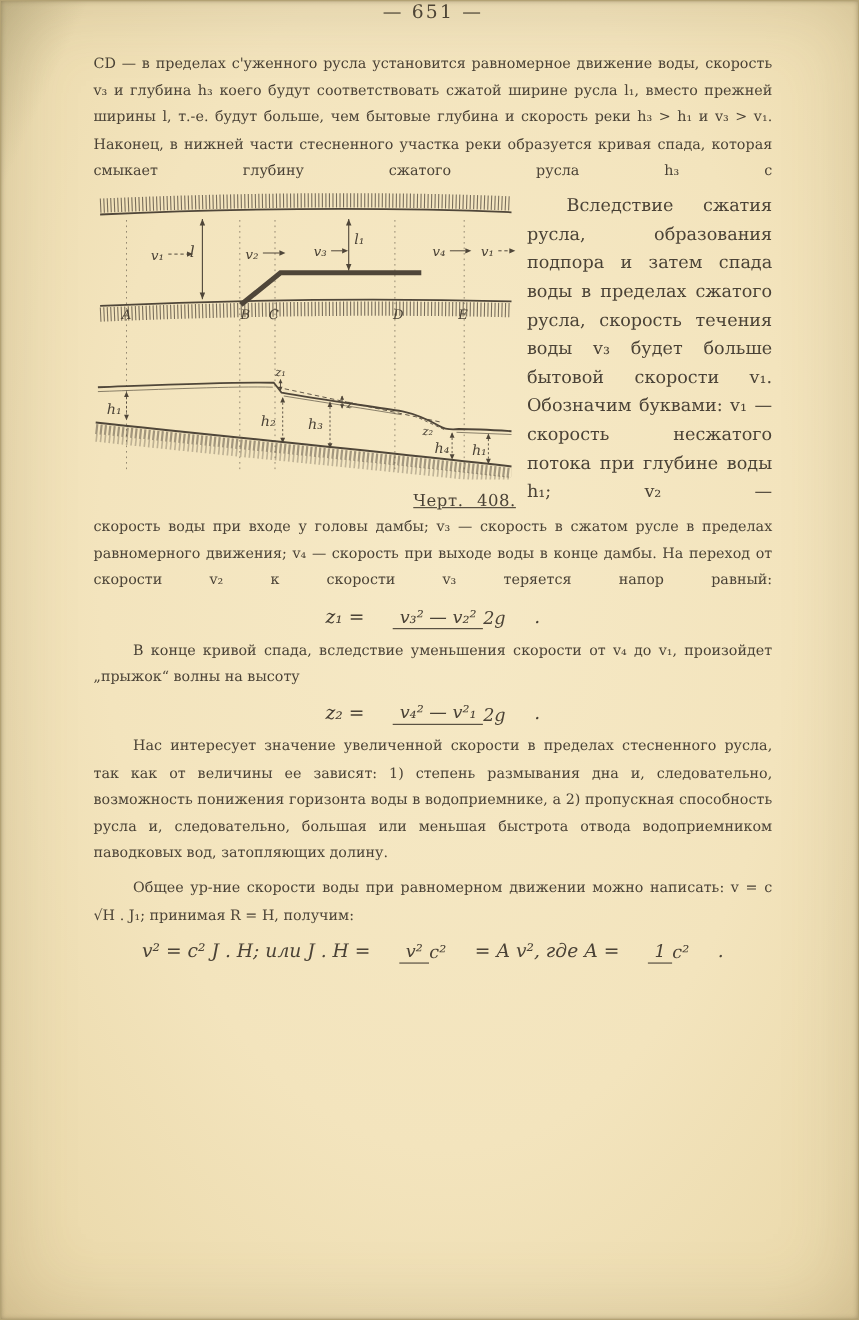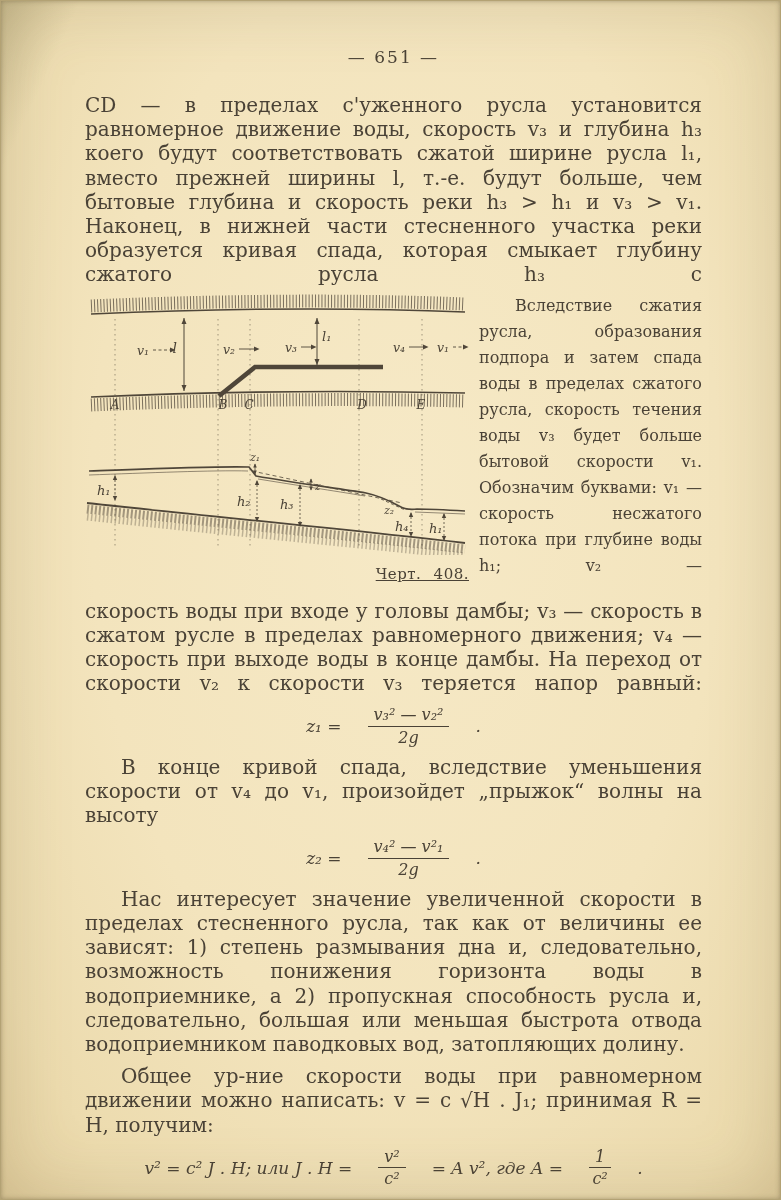--- a/index.html
+++ b/index.html
@@ -21,28 +21,27 @@
   }
   .vignette{
     position:absolute;inset:0;pointer-events:none;
     box-shadow:inset 0 0 70px rgba(120,98,58,.22), inset 0 0 5px rgba(96,84,52,.45);
   }
   .content{
     position:relative;
     padding:0 78px 0 84px;
   }
   .page-number{
-    margin-top:46px;
     text-align:center;
     font-size:17px;
     letter-spacing:2px;
   }
   p.para{
     margin:0;
-    font-size:20px;
+    font-size:13px;
     line-height:24.2px;
     text-align:justify;
   }
   p.para.first{margin-top:26px;}
   .indent{text-indent:36px;}
   .jlast{text-align-last:justify;}
   .fig-row{
     display:flex;
     align-items:flex-start;
     gap:10px;
@@ -72,21 +71,21 @@
     font-style:italic;
     word-spacing:4px;
   }
   .formula{
     display:flex;justify-content:center;align-items:center;
     gap:26px;
     font-size:17px;font-style:italic;
     margin:10px 0 8px 0;
   }
   .frac{
-    display:inline-flex;flex-direction:column;align-items:center;
+    display:inline-flex;flex-direction:row;align-items:center;
     font-size:16px;line-height:1.2;
   }
   .frac .num{border-bottom:1.2px solid #4a4236;padding:0 6px 1px 6px;}
   .frac .den{padding-top:1px;}
   svg text{
     font-family:"DejaVu Serif","Liberation Serif",serif;
     font-style:italic;
     fill:#4a4236;
   }
   svg .ink{stroke:#4f4639;fill:none;}
@@ -207,21 +206,21 @@
           <text x="304" y="221" font-size="10.5" text-anchor="middle">z₂</text>
         </svg>
         <figcaption>Черт. 408.</figcaption>
       </figure>
 
       <div class="side-col">
         <p class="indent jlast">Вследствие сжатия русла, образования подпора и затем спада воды в пределах сжатого русла, скорость течения воды v₃ будет больше бытовой скорости v₁. Обозначим буквами: v₁ — скорость несжатого потока при глубине воды h₁; v₂ —</p>
       </div>
     </div>
 
-    <p class="para jlast" style="margin-top:16px;">скорость воды при входе у головы дамбы; v₃ — скорость в сжатом русле в пределах равномерного движения; v₄ — скорость при выходе воды в конце дамбы. На переход от скорости v₂ к скорости v₃ теряется напор равный:</p>
+    <p class="para jlast" style="margin-top:4px;">скорость воды при входе у головы дамбы; v₃ — скорость в сжатом русле в пределах равномерного движения; v₄ — скорость при выходе воды в конце дамбы. На переход от скорости v₂ к скорости v₃ теряется напор равный:</p>
 
     <div class="formula">
       <span>z₁ =</span>
       <span class="frac">
         <span class="num">v₃² — v₂²</span>
         <span class="den">2g</span>
       </span>
       <span>.</span>
     </div>
 

